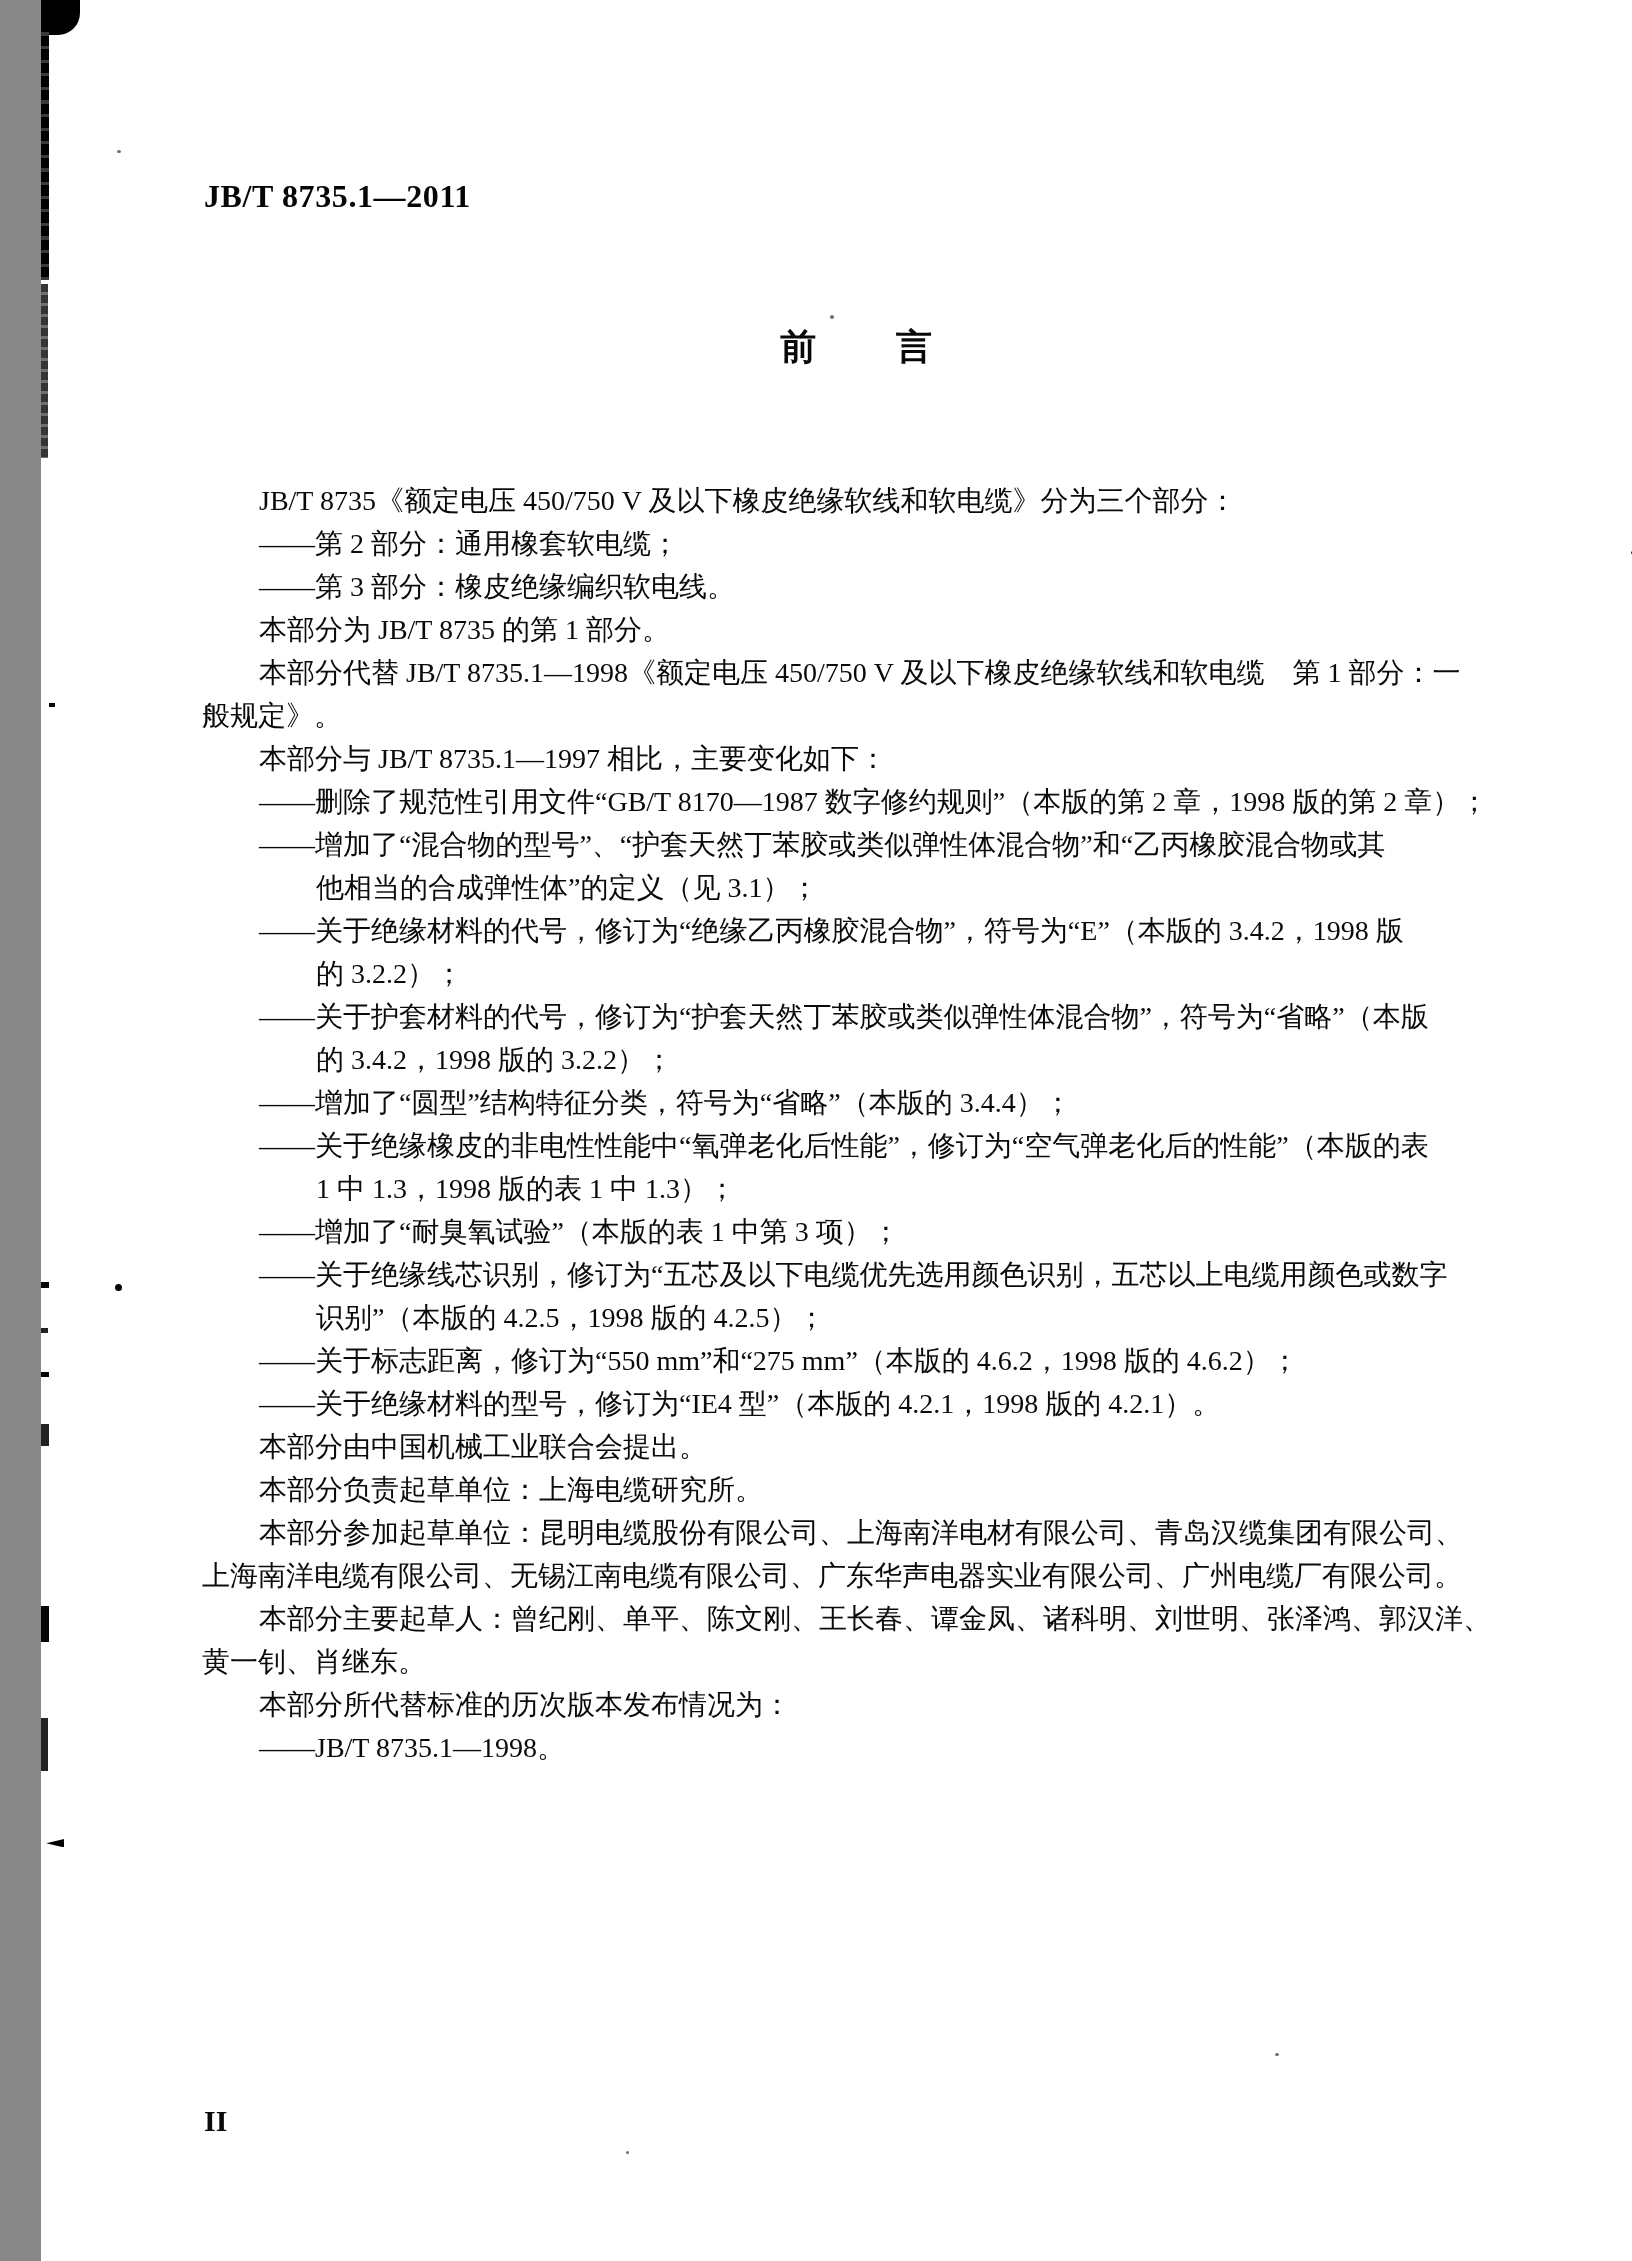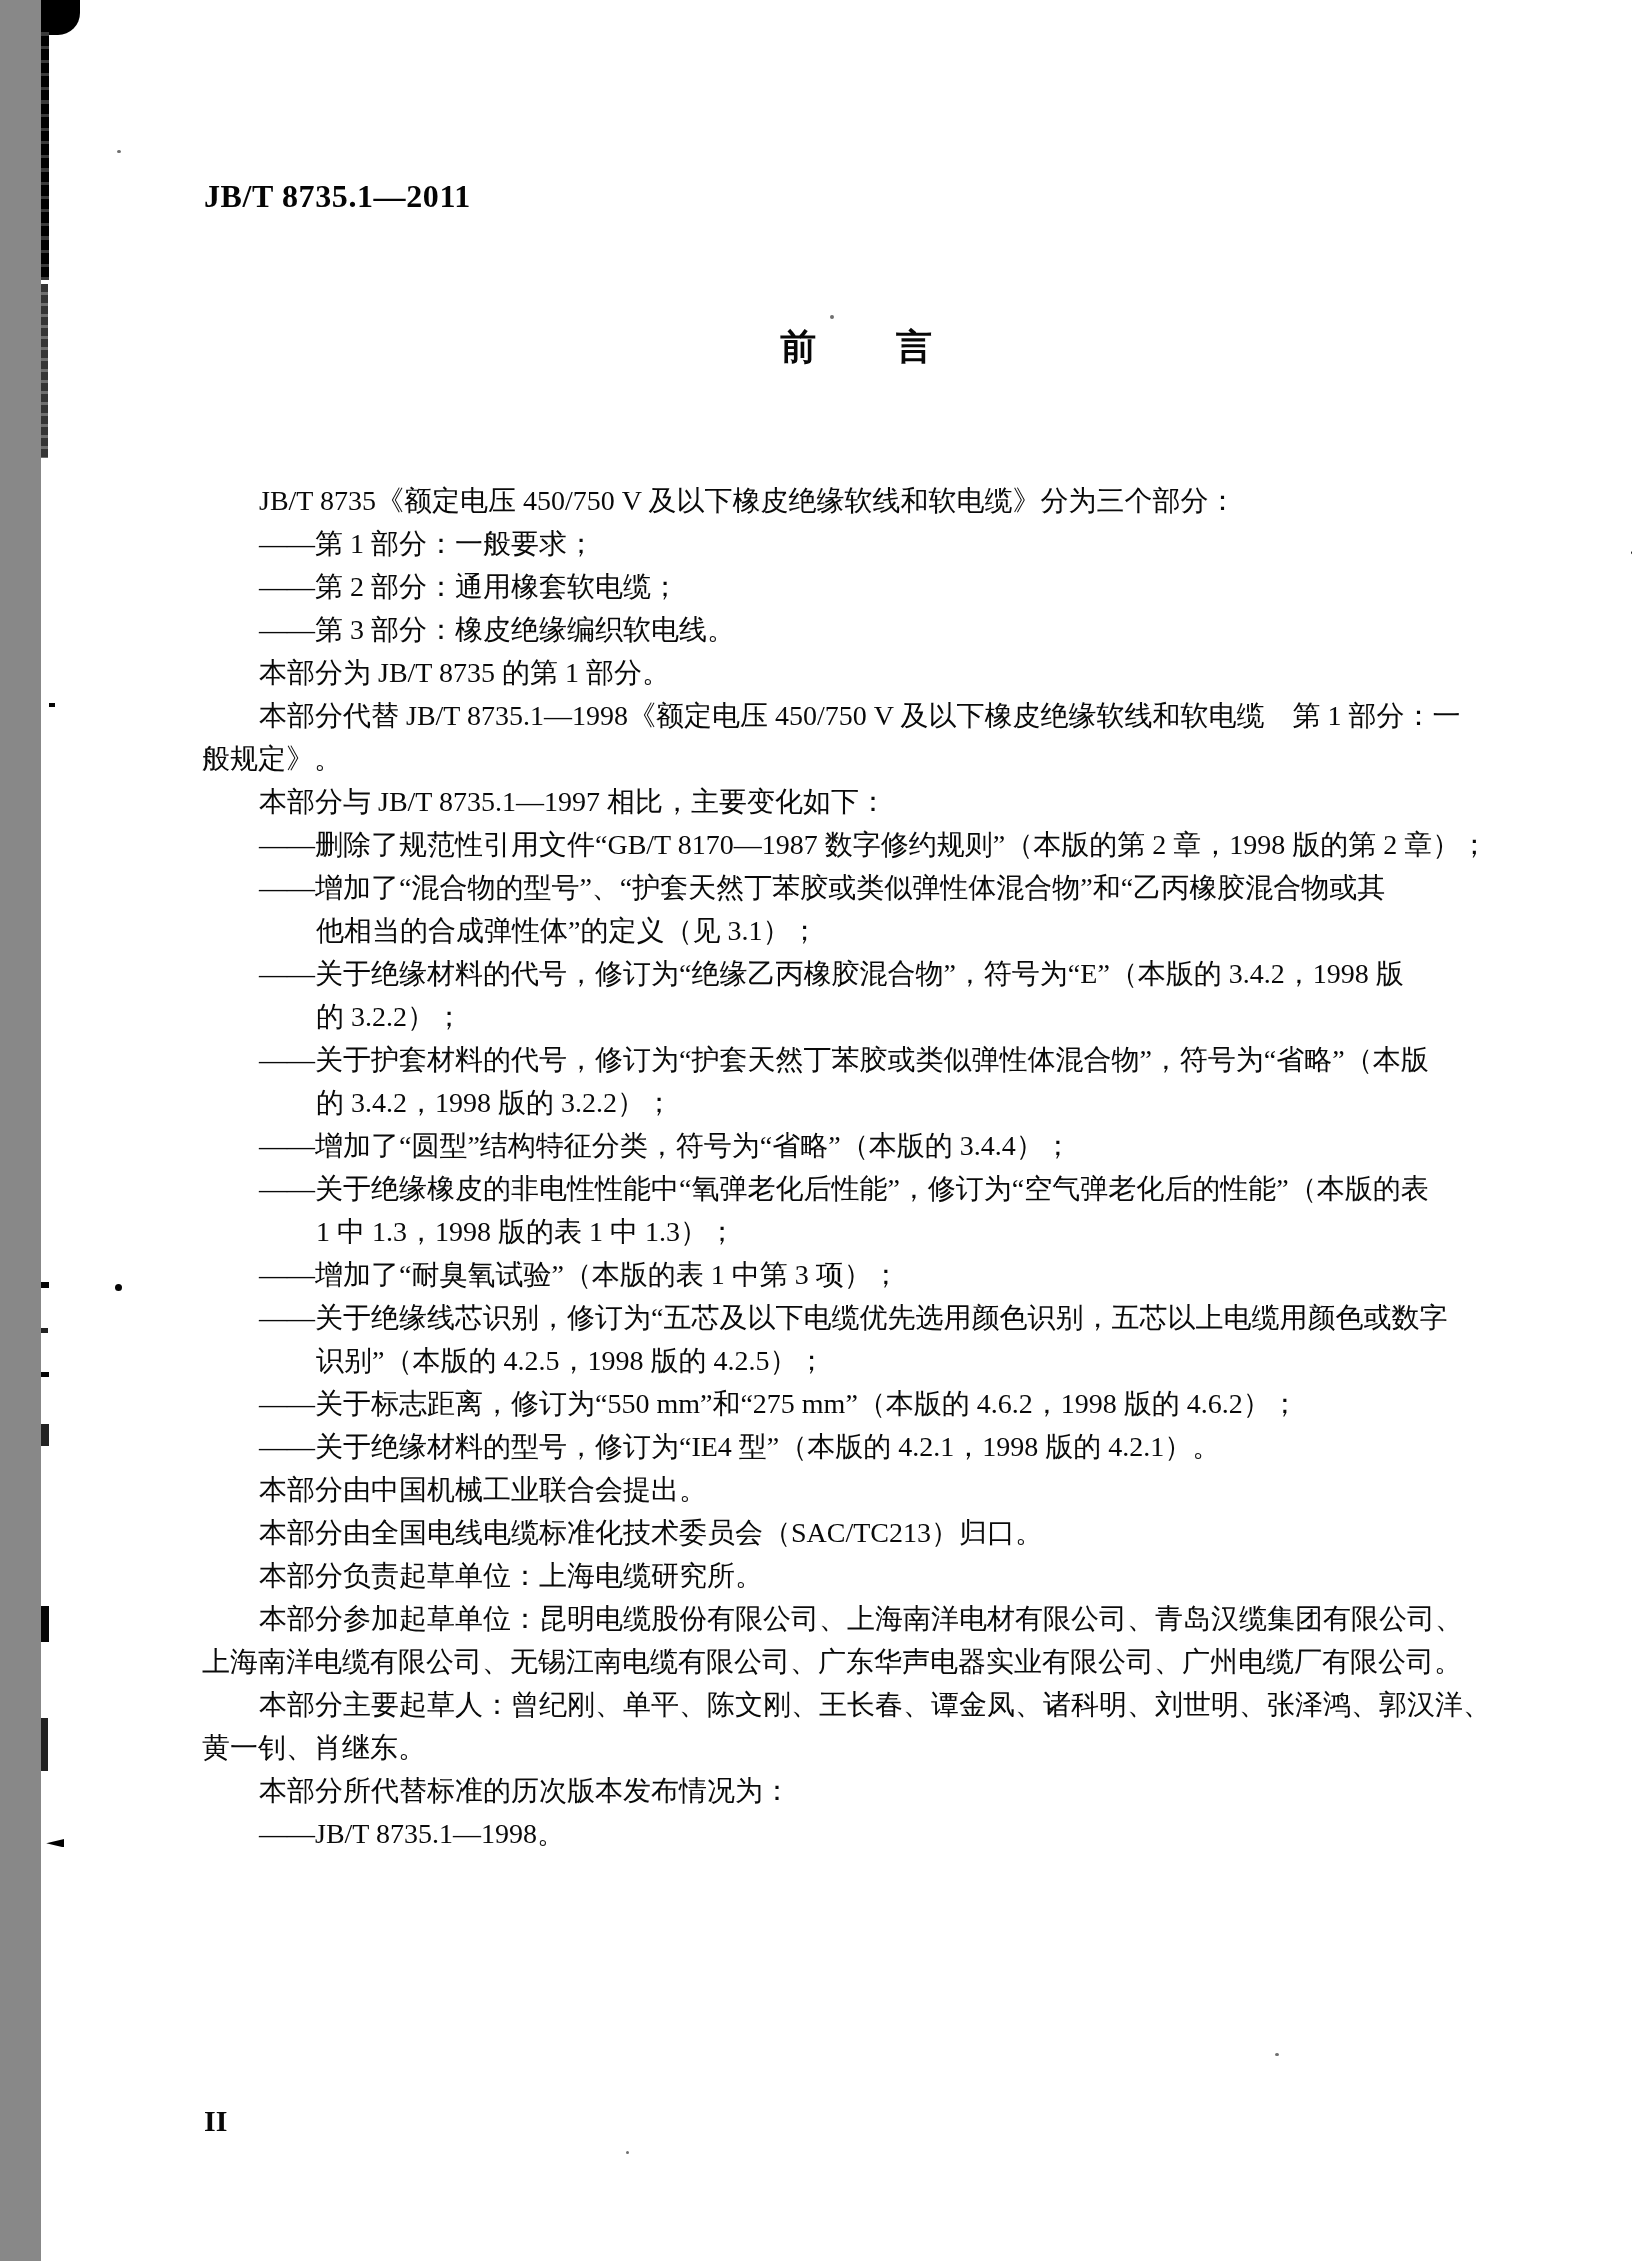--- a/index.html
+++ b/index.html
@@ -90,21 +90,20 @@
   <div class="speck" style="left:1234px;top:2053px;width:3.9px;height:3.2px;"></div>
   <div class="speck" style="left:585px;top:2151px;width:3.2px;height:3.2px;"></div>
   <div class="speck" style="left:1610px;top:2230px;width:3.9px;height:3.2px;"></div>
 
   <div class="std-no">JB/T 8735.1—2011</div>
 
   <div class="fw-title">前　　言</div>
 
   <div class="body-block">
     <div class="ln para">JB/T 8735《额定电压 450/750 V 及以下橡皮绝缘软线和软电缆》分为三个部分：</div>
-    <div class="ln dash">——第 1 部分：一般要求；</div>
     <div class="ln dash">——第 2 部分：通用橡套软电缆；</div>
     <div class="ln dash">——第 3 部分：橡皮绝缘编织软电线。</div>
     <div class="ln para">本部分为 JB/T 8735 的第 1 部分。</div>
     <div class="ln para">本部分代替 JB/T 8735.1—1998《额定电压 450/750 V 及以下橡皮绝缘软线和软电缆　第 1 部分：一</div>
     <div class="ln flush">般规定》。</div>
     <div class="ln para">本部分与 JB/T 8735.1—1997 相比，主要变化如下：</div>
     <div class="ln dash">——删除了规范性引用文件“GB/T 8170—1987 数字修约规则”（本版的第 2 章，1998 版的第 2 章）；</div>
     <div class="ln dash">——增加了“混合物的型号”、“护套天然丁苯胶或类似弹性体混合物”和“乙丙橡胶混合物或其</div>
     <div class="ln hang">他相当的合成弹性体”的定义（见 3.1）；</div>
     <div class="ln dash">——关于绝缘材料的代号，修订为“绝缘乙丙橡胶混合物”，符号为“E”（本版的 3.4.2，1998 版</div>
@@ -113,21 +112,20 @@
     <div class="ln hang">的 3.4.2，1998 版的 3.2.2）；</div>
     <div class="ln dash">——增加了“圆型”结构特征分类，符号为“省略”（本版的 3.4.4）；</div>
     <div class="ln dash">——关于绝缘橡皮的非电性性能中“氧弹老化后性能”，修订为“空气弹老化后的性能”（本版的表</div>
     <div class="ln hang">1 中 1.3，1998 版的表 1 中 1.3）；</div>
     <div class="ln dash">——增加了“耐臭氧试验”（本版的表 1 中第 3 项）；</div>
     <div class="ln dash">——关于绝缘线芯识别，修订为“五芯及以下电缆优先选用颜色识别，五芯以上电缆用颜色或数字</div>
     <div class="ln hang">识别”（本版的 4.2.5，1998 版的 4.2.5）；</div>
     <div class="ln dash">——关于标志距离，修订为“550 mm”和“275 mm”（本版的 4.6.2，1998 版的 4.6.2）；</div>
     <div class="ln dash">——关于绝缘材料的型号，修订为“IE4 型”（本版的 4.2.1，1998 版的 4.2.1）。</div>
     <div class="ln para">本部分由中国机械工业联合会提出。</div>
-    <div class="ln para">本部分由全国电线电缆标准化技术委员会（SAC/TC213）归口。</div>
     <div class="ln para">本部分负责起草单位：上海电缆研究所。</div>
     <div class="ln para">本部分参加起草单位：昆明电缆股份有限公司、上海南洋电材有限公司、青岛汉缆集团有限公司、</div>
     <div class="ln flush">上海南洋电缆有限公司、无锡江南电缆有限公司、广东华声电器实业有限公司、广州电缆厂有限公司。</div>
     <div class="ln para">本部分主要起草人：曾纪刚、单平、陈文刚、王长春、谭金凤、诸科明、刘世明、张泽鸿、郭汉洋、</div>
     <div class="ln flush">黄一钊、肖继东。</div>
     <div class="ln para">本部分所代替标准的历次版本发布情况为：</div>
     <div class="ln dash">——JB/T 8735.1—1998。</div>
   </div>
 
   <div class="page-no">II</div>

